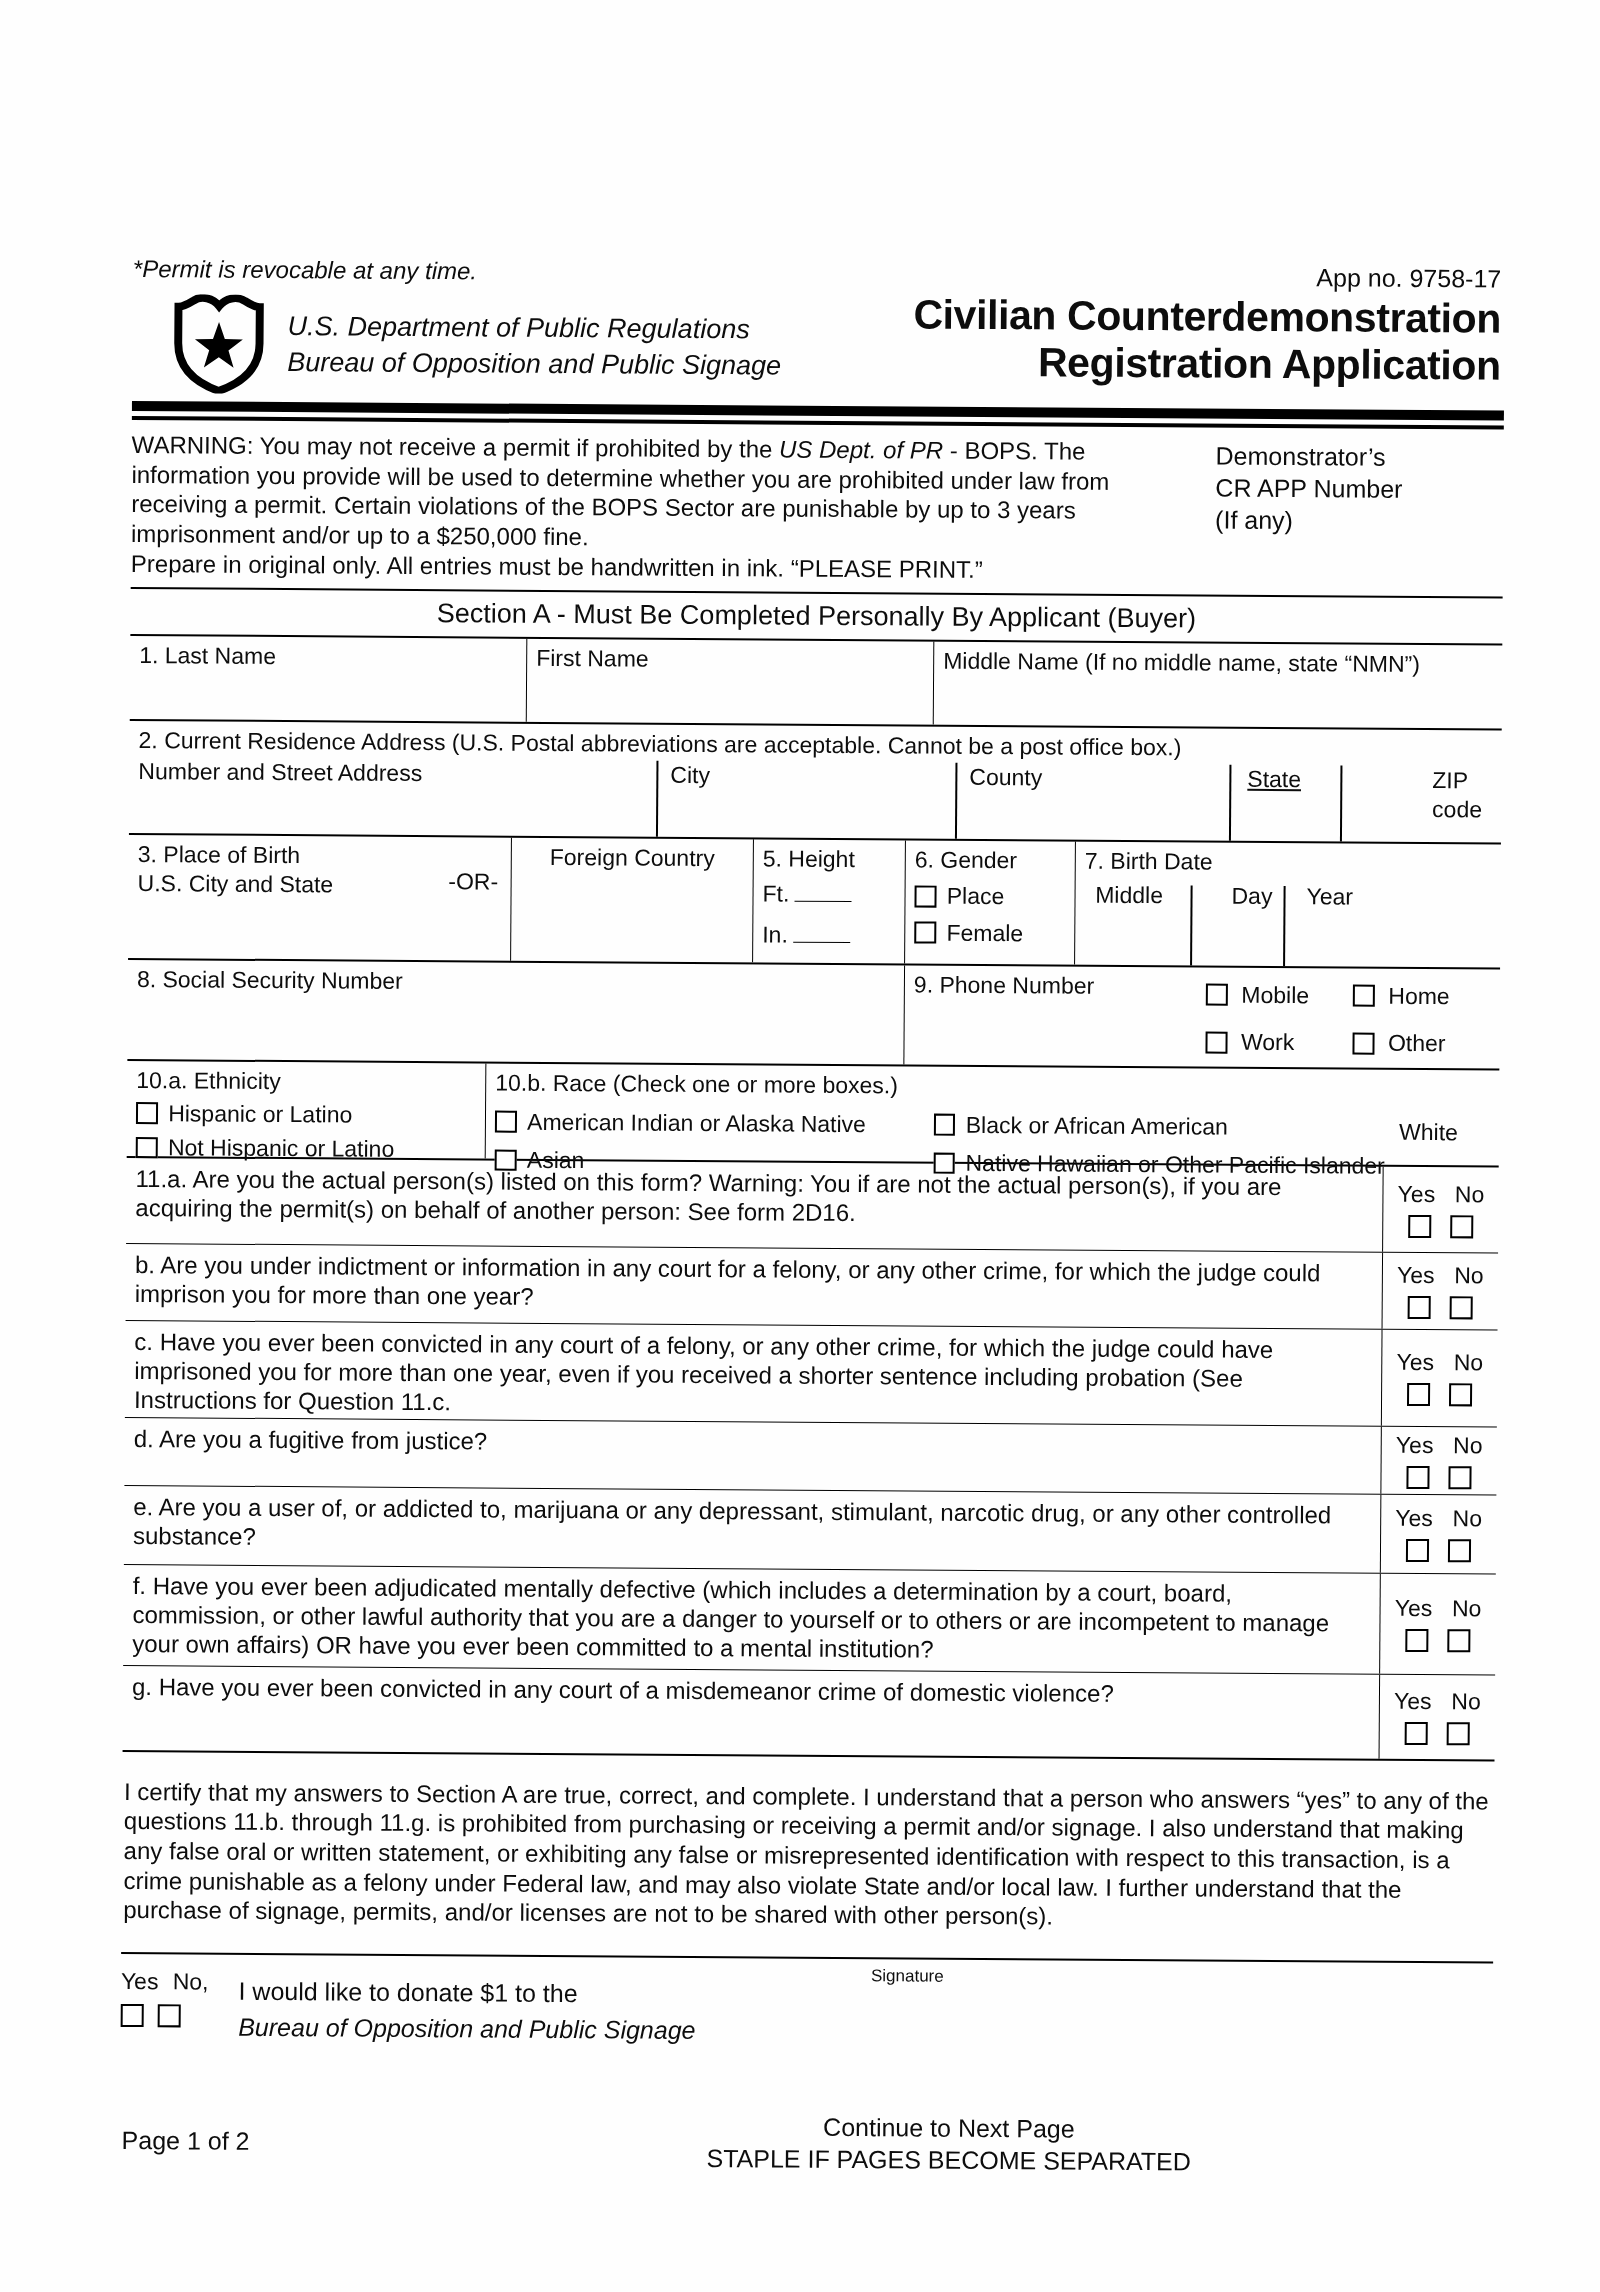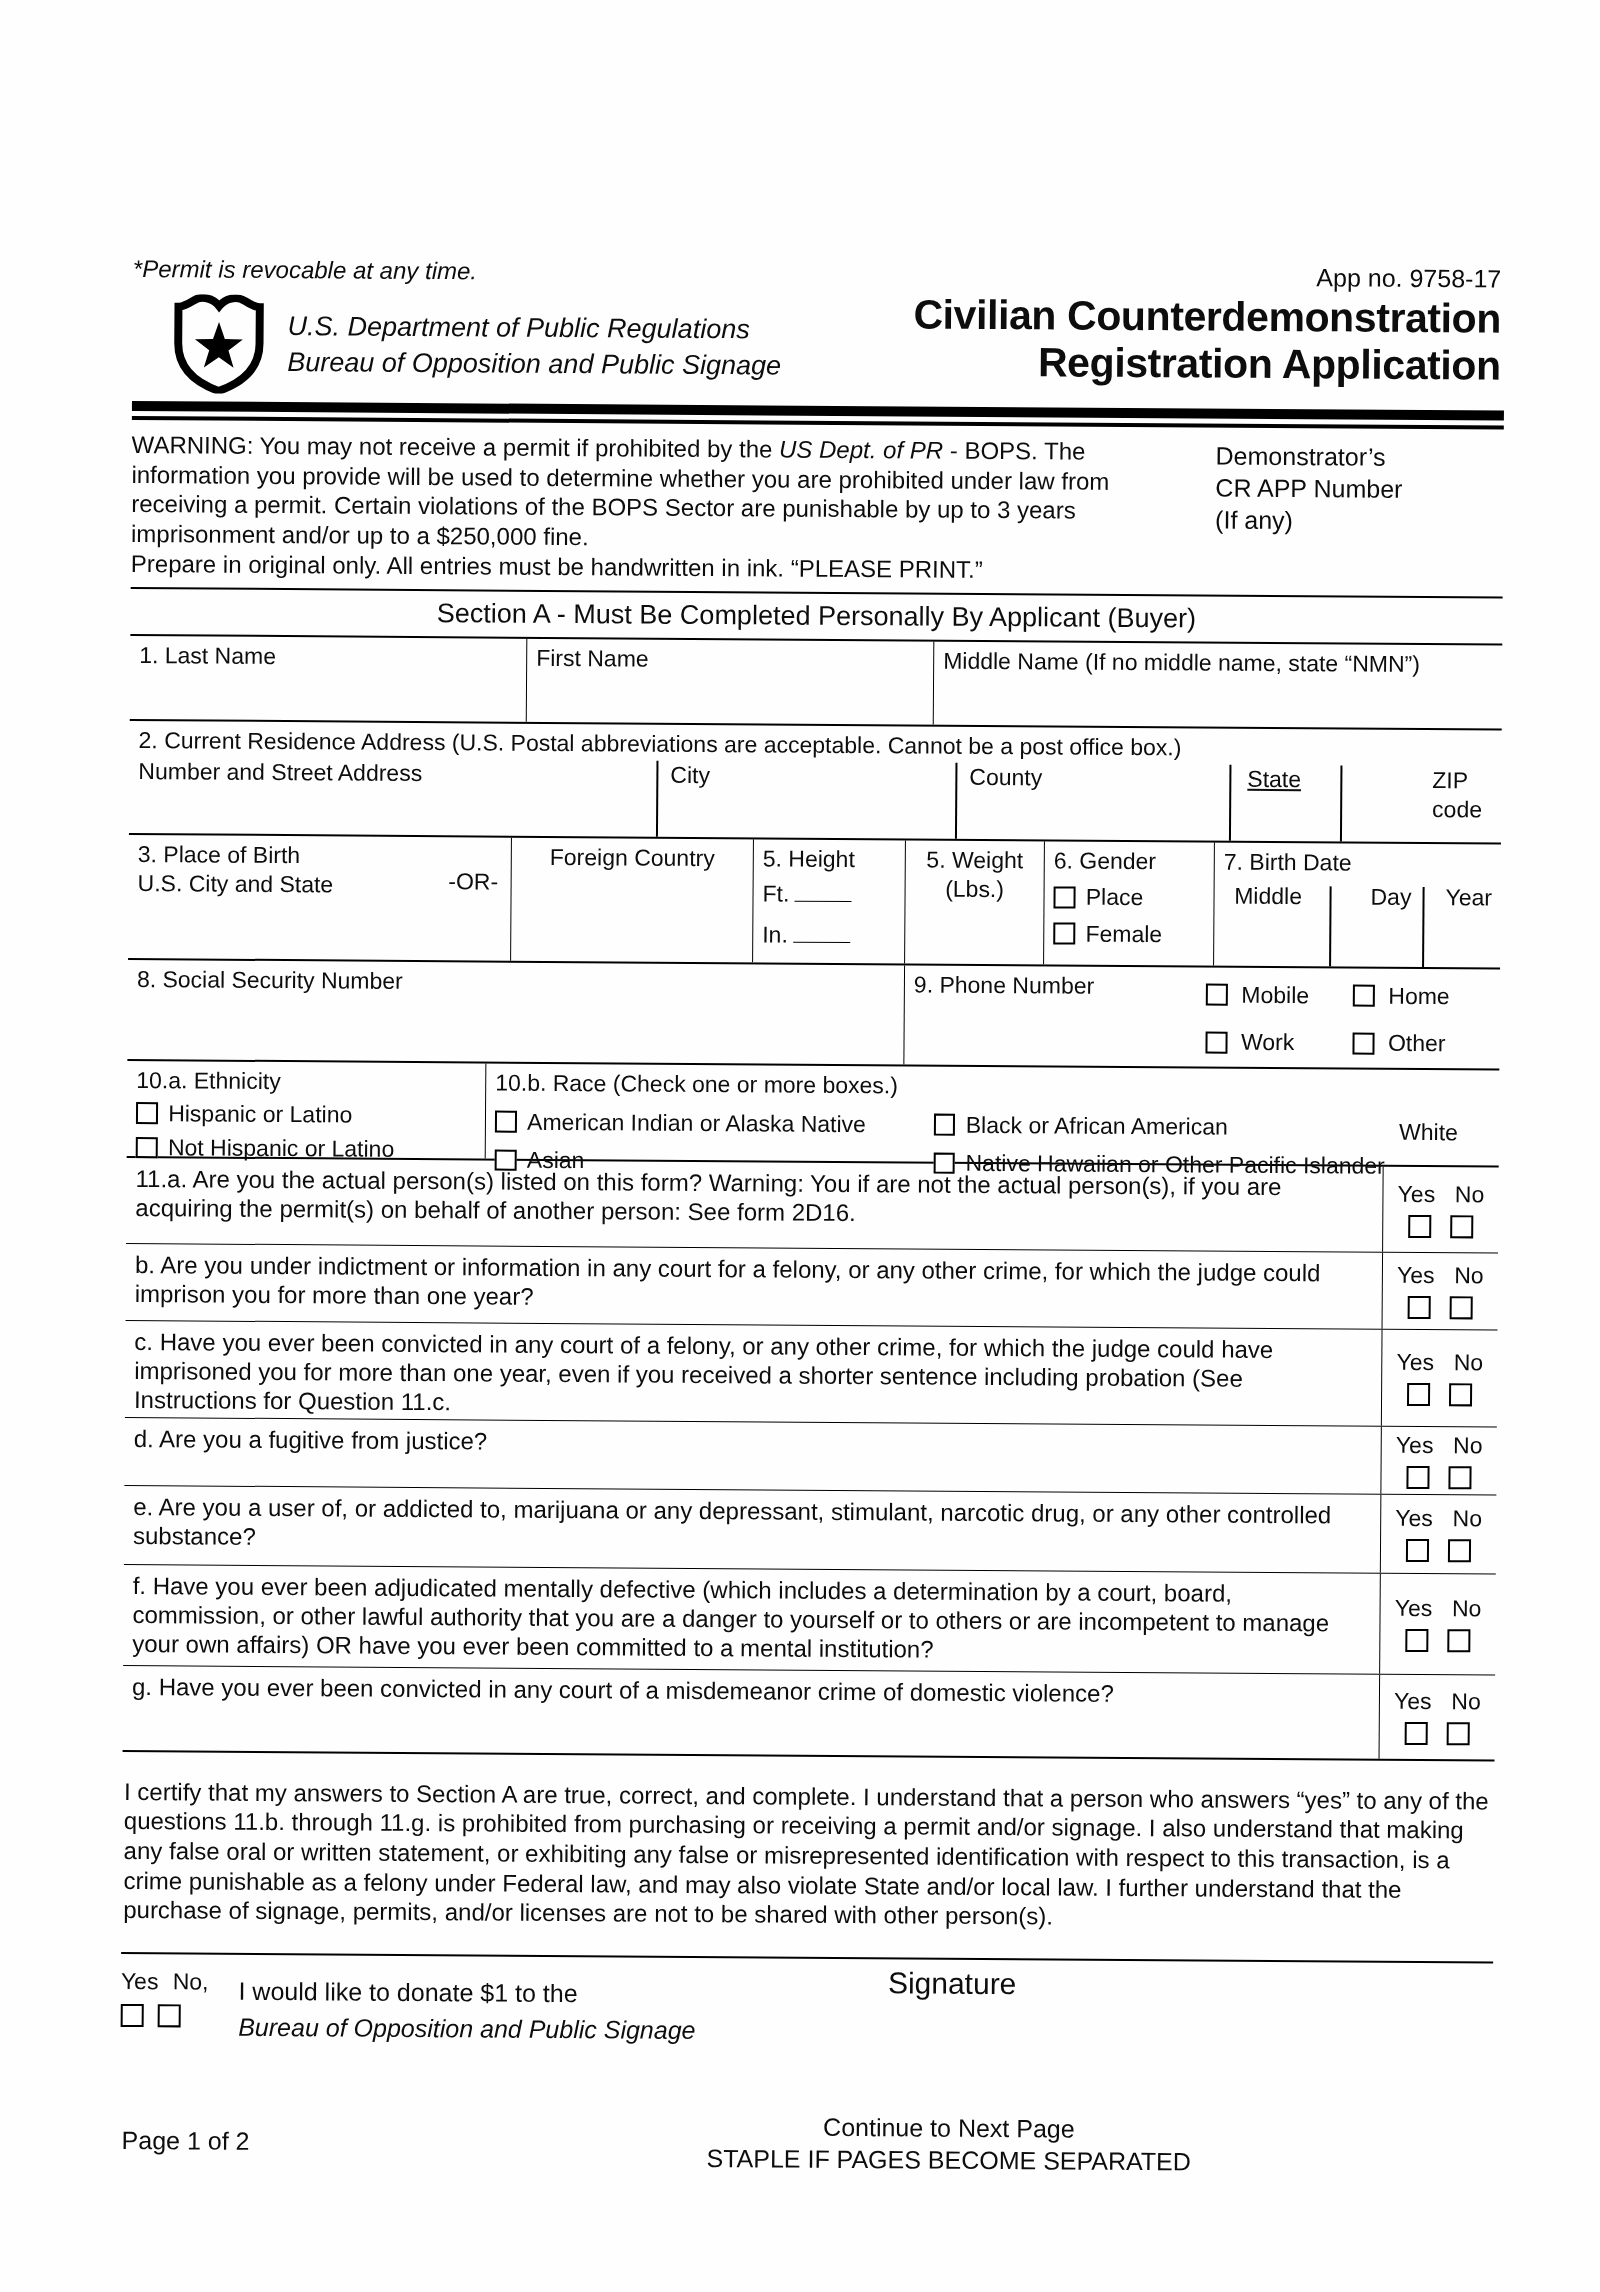--- a/index.html
+++ b/index.html
@@ -62,21 +62,21 @@
   .cert{padding:25px 5.4px 27px 1.8px;font-size:24px;line-height:29.6px;border-bottom:2.7px solid #000;}
   
   .bottom{position:relative;height:134px;}
   .donate{position:absolute;left:0;top:14.3px;display:flex;}
   .dn-col{font-size:23px;}
   .dn-labels{display:flex;gap:14.3px;}
   .dn-boxes{display:flex;gap:14.3px;margin-top:9px;}
   .dn-boxes .cb{width:23px;height:23px;}
   .dn-text{margin-left:30px;font-size:25px;line-height:36px;margin-top:3.6px;}
   .dn-text .it{font-style:italic;}
-  .sig-lbl{position:absolute;left:767px;top:7.2px;font-size:30px;}
+  .sig-lbl{position:absolute;left:750px;top:7.2px;font-size:17px;}
   .sig-area{position:absolute;left:627px;top:0;right:0;height:107px;}
   
   .footer{position:relative;height:107px;}
   .page-no{position:absolute;left:1.8px;top:38px;font-size:25px;}
   .footer-center{position:absolute;left:143px;width:1372px;text-align:center;top:18px;font-size:25px;line-height:32px;}
 </style>
 </head>
 <body>
 
 <div class="page">
@@ -143,24 +143,20 @@
         <div>3. Place of Birth</div>
         <div>U.S. City and State</div>
         <span class="orlbl">-OR-</span>
       </div>
       <div class="cell c2 bl"><span>Foreign Country</span></div>
       <div class="cell c3 bl">
         <div>5. Height</div>
         <div style="margin-top:5.4px;"><span>Ft.</span><span class="wline"></span></div>
         <div style="margin-top:12.5px;"><span>In.</span><span class="wline"></span></div>
       </div>
-      <div class="cell c4 bl">
-        <div>5. Weight</div>
-        <div>(Lbs.)</div>
-      </div>
       <div class="cell c5 bl">
         <div>6. Gender</div>
         <div class="cbrow">
               <span class="cb"></span>
               <span>Place</span>
             </div>
         <div class="cbrow">
               <span class="cb"></span>
               <span>Female</span>
             </div>

